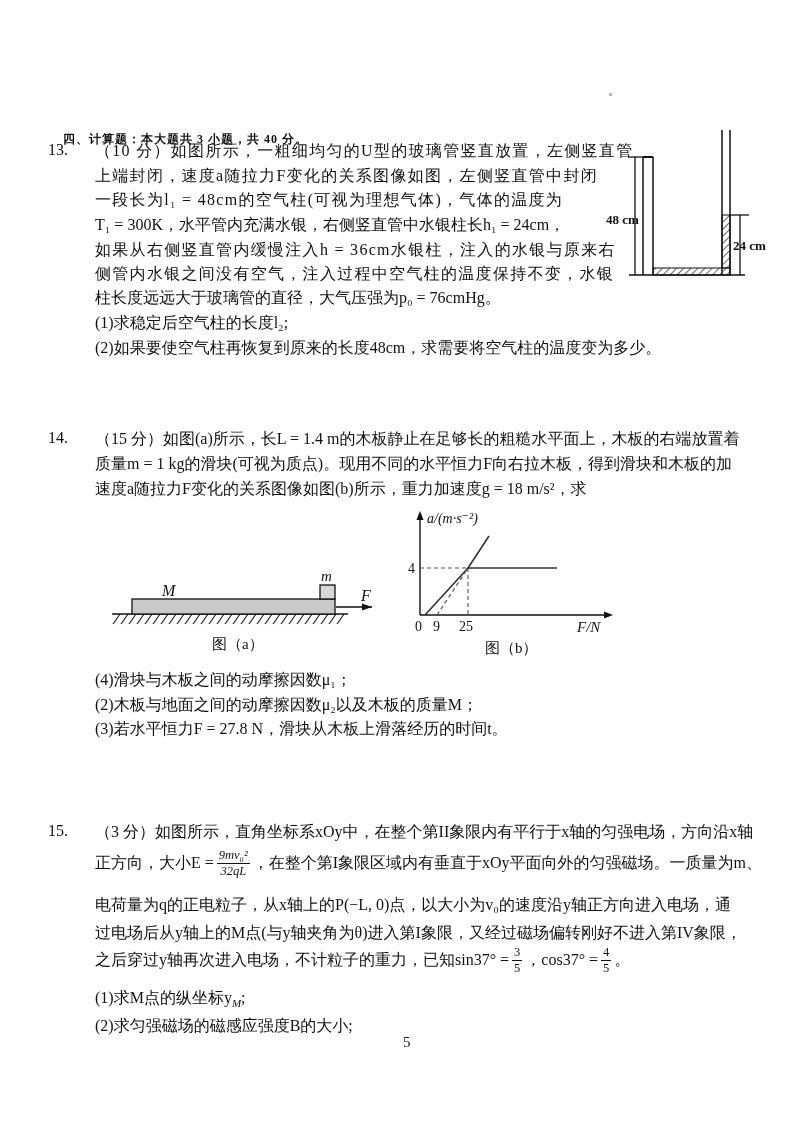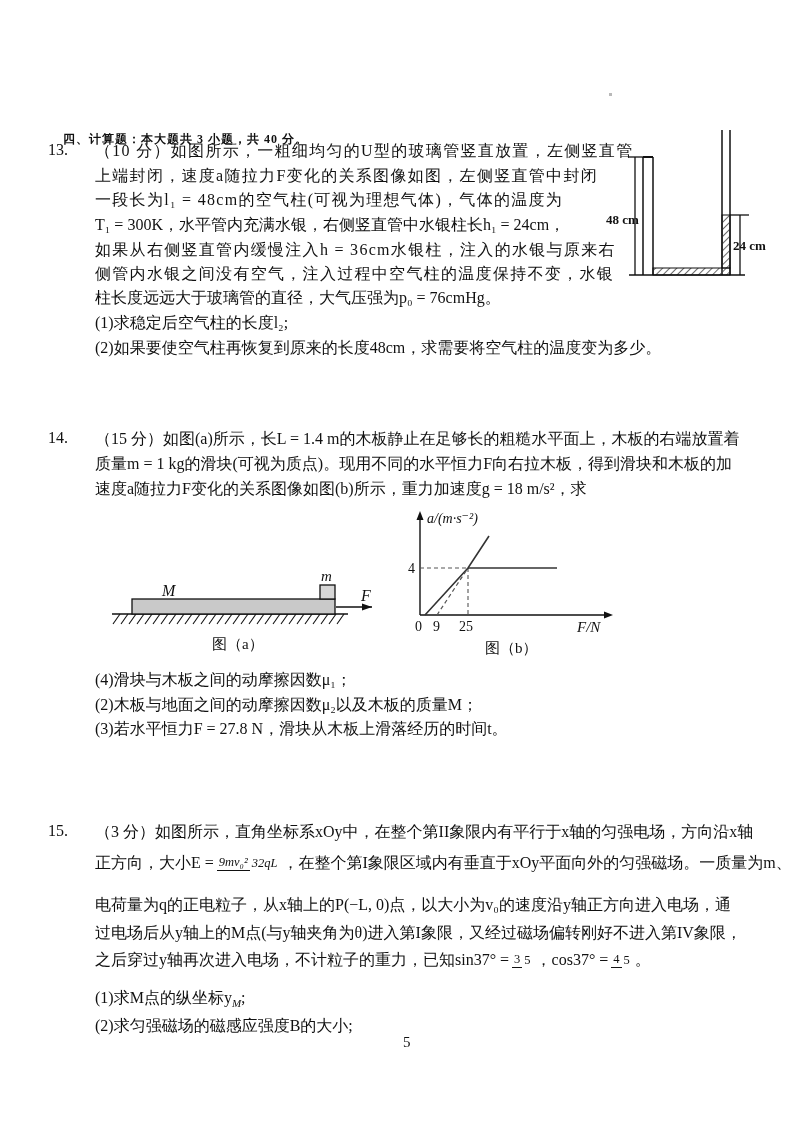--- a/index.html
+++ b/index.html
@@ -4,21 +4,21 @@
 <style>
   html,body{margin:0;padding:0;background:#fff;}
   .page{position:relative;width:800px;height:1130px;background:#ffffff;overflow:hidden;
         font-family:"Liberation Serif","DejaVu Serif",serif;color:#111;}
   .hdr{position:absolute;left:63px;top:131px;font-size:12px;font-weight:bold;
        letter-spacing:1px;white-space:nowrap;}
   .qnum{position:absolute;left:48px;font-size:16px;white-space:nowrap;}
   .ln{position:absolute;left:95px;font-size:16px;line-height:20px;white-space:nowrap;text-align:right;}
   .j13{letter-spacing:1.3px;}
   .flexln{display:flex;align-items:center;}
-  .frac{display:inline-flex;flex-direction:row;align-items:center;
+  .frac{display:inline-flex;flex-direction:column;align-items:center;
         font-size:12.5px;line-height:1.15;margin:0 3px;vertical-align:middle;}
   .frac .fnum{display:block;border-bottom:1px solid #111;padding:0 2px;}
   .frac .fden{display:block;padding:0 2px;}
   sub.vm{font-size:11px;vertical-align:-4px;font-style:italic;}
   .pageno{position:absolute;left:403px;top:1034px;font-size:15px;}
   .speck{position:absolute;left:609px;top:93px;width:3px;height:3px;background:#b9b9b9;}
   svg{position:absolute;overflow:visible;}
   svg text{font-family:"Liberation Serif","DejaVu Serif",serif;fill:#111;}
   .capt{font-size:15px;}
   .mathit{font-style:italic;}

